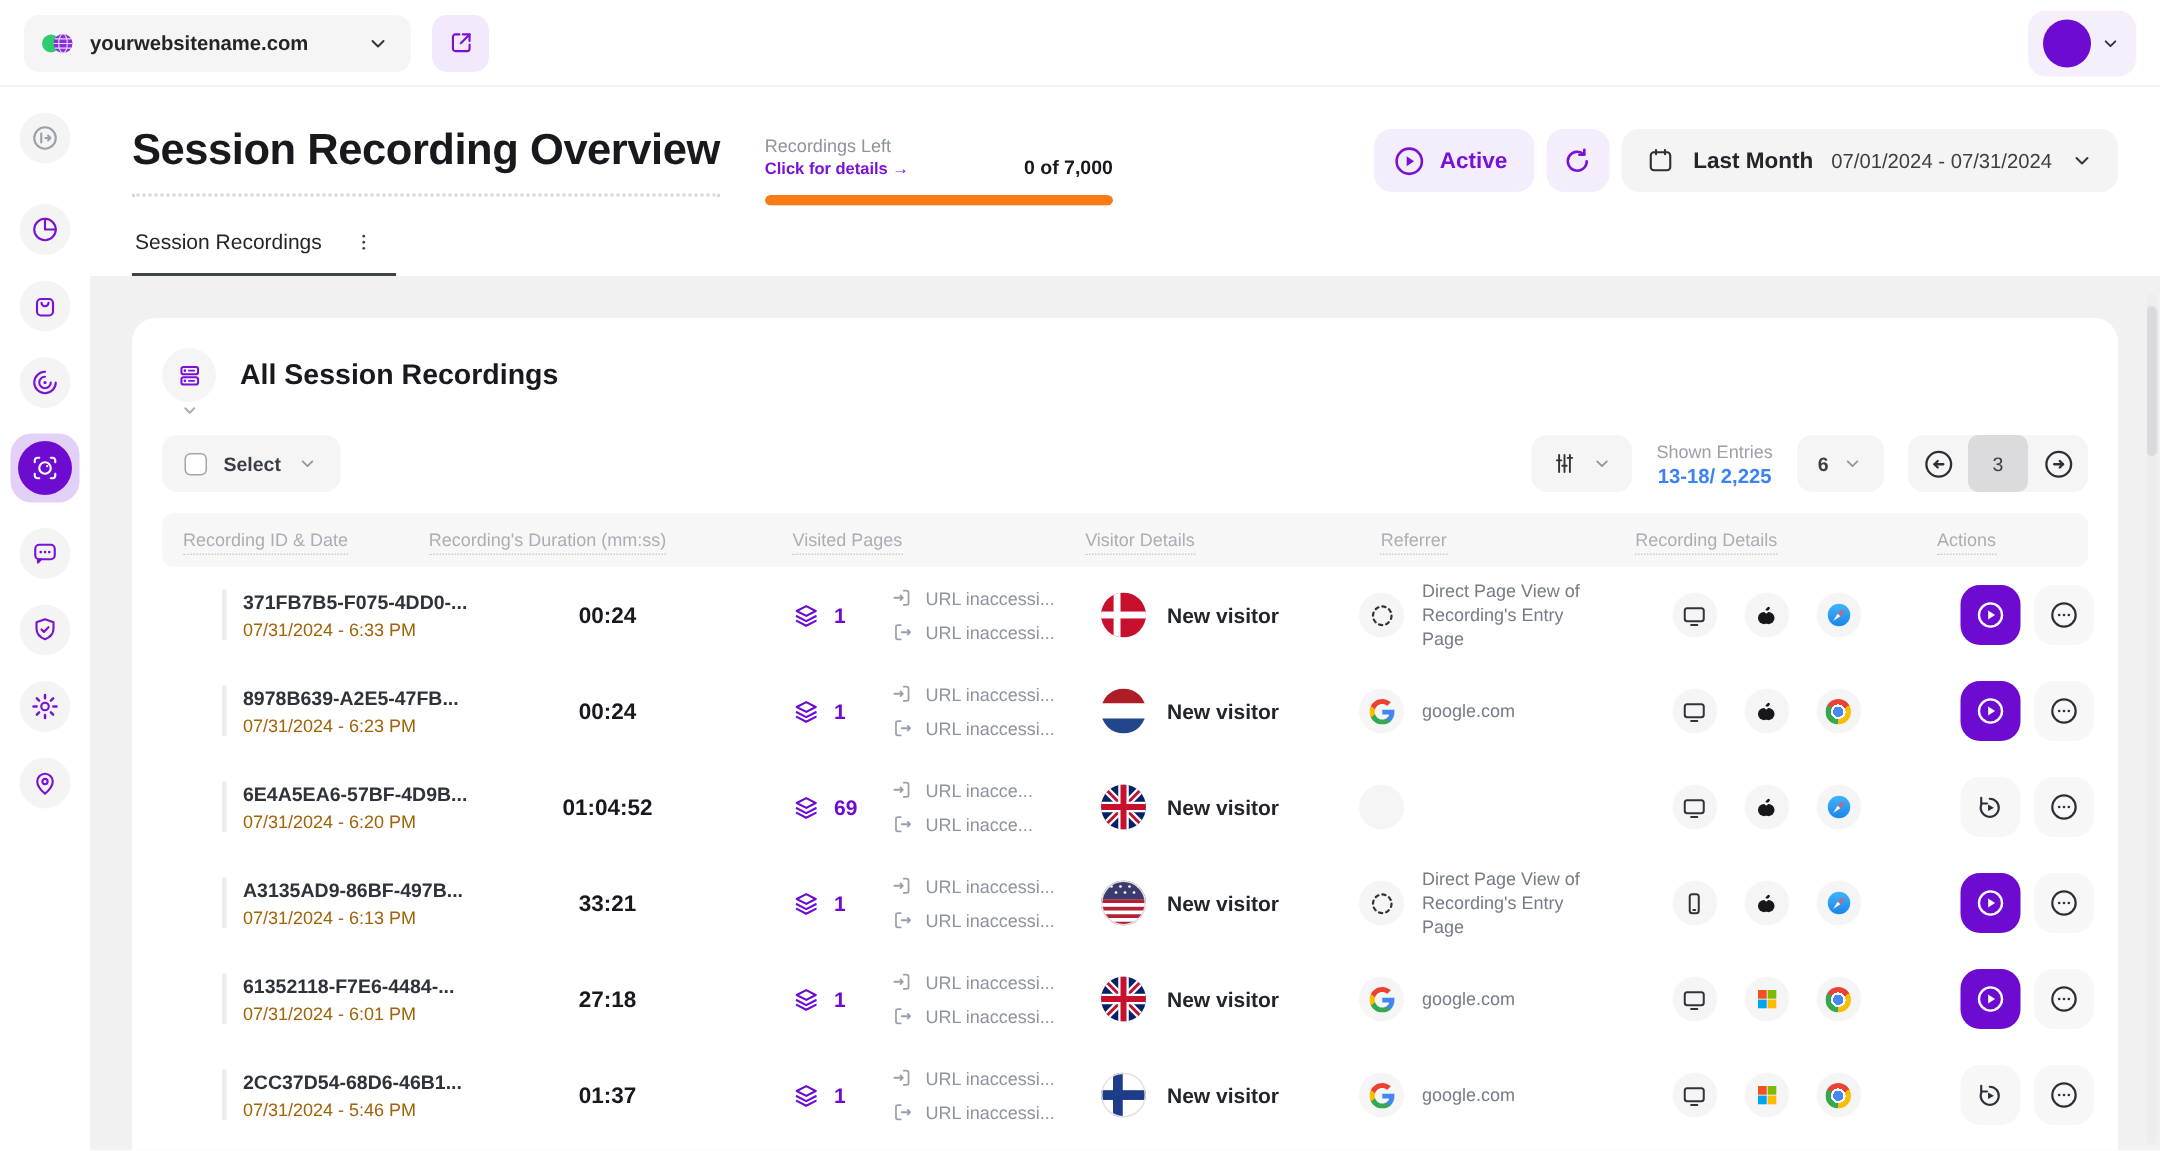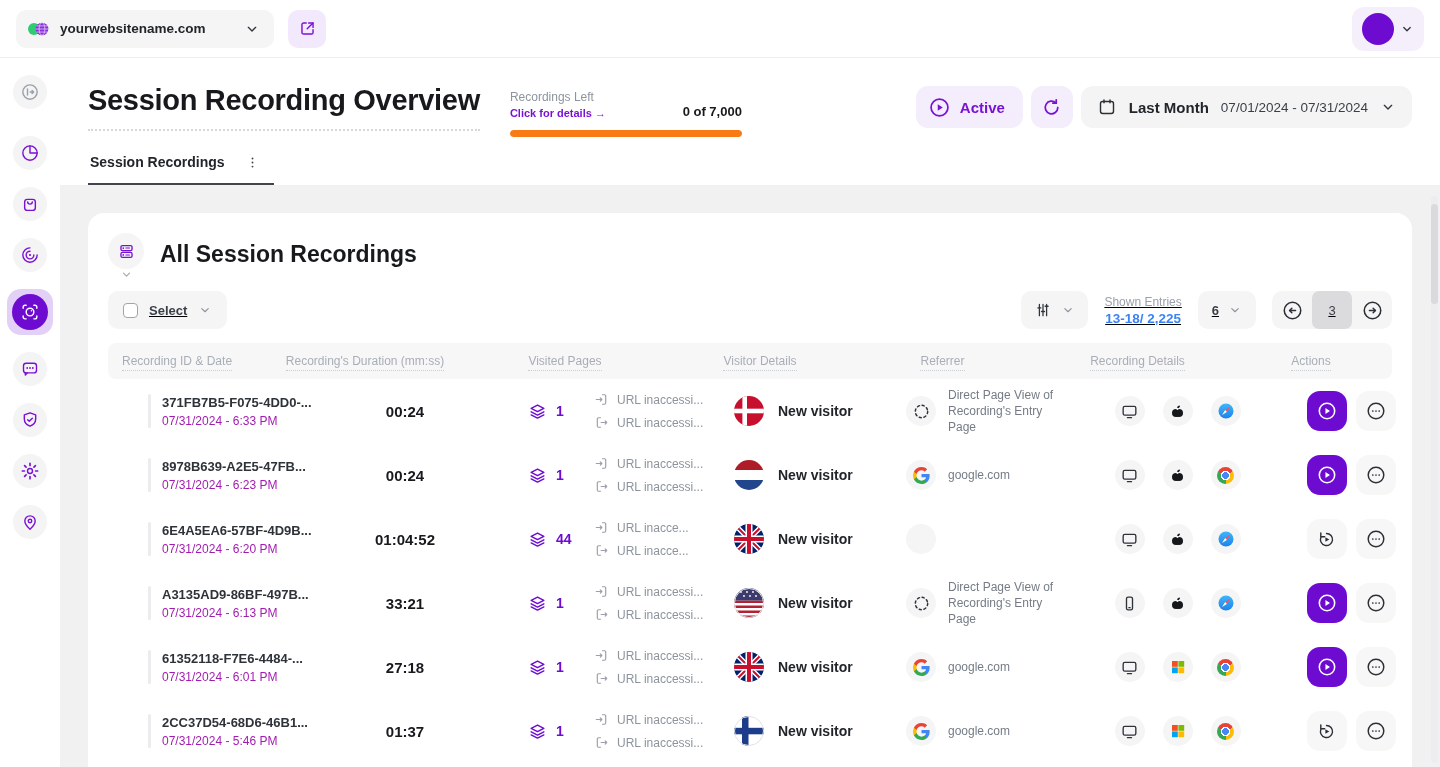--- a/index.html
+++ b/index.html
@@ -43,33 +43,33 @@
   .active-pill { height:42px; border-radius:12px; background:#F4EDFC; border:none; display:flex; align-items:center; gap:9px; padding:0 18px 0 12px; color:#7A12D6; }
   .active-label { font-size:15px; font-weight:700; color:#7A12D6; }
   .refresh-btn { width:42px; height:42px; border-radius:12px; background:#F4EDFC; border:none; display:flex; align-items:center; justify-content:center; color:#7A12D6; }
   .date-pill { height:42px; border-radius:12px; background:#F4F4F5; display:flex; align-items:center; gap:12px; padding:0 16px; cursor:pointer; }
   .date-preset { font-size:15px; font-weight:700; color:#22262B; }
   .date-range { font-size:13.5px; color:#3A3F47; }
 
   
   .tabbar { padding:0 28px; margin-top:16px; }
   .tab { display:inline-flex; align-items:center; gap:20px; padding:0 14px 13px 2px; border-bottom:2px solid #40454D; cursor:pointer; }
-  .tab-label { font-size:14px; font-weight:700; color:#22262B; }
+  .tab-label { font-size:14px; font-weight:400; color:#22262B; }
   .kebab { color:#40454D; display:flex; }
 
   
   .workspace { flex:1; background:#F1F1F2; padding:28px 28px 0 28px; overflow:hidden; }
   .card { background:#fff; border-radius:16px; padding:20px; height:600px; }
   .card-head { display:flex; align-items:flex-start; gap:16px; }
   .card-icon-wrap { display:flex; flex-direction:column; align-items:center; }
   .card-icon { width:36px; height:36px; border-radius:50%; background:#F5F5F6; display:flex; align-items:center; justify-content:center; color:#7A12D6; }
   .card-chev { color:#A8ADB4; display:flex; margin-top:-1px; }
-  .card-title { font-size:23px; font-weight:700; color:#17191D; padding-top:8px; }
-
-  .ctrl-row { display:flex; align-items:center; margin-top:10px;text-decoration:underline; }
+  .card-title { font-size:19px; font-weight:700; color:#17191D; padding-top:8px; }
+
+  .ctrl-row { display:flex; align-items:center; margin-top:10px; }
   .select-pill { height:38px; border-radius:10px; background:#F5F5F6; border:none; display:flex; align-items:center; gap:11px; padding:0 15px; }
   .checkbox { width:15px; height:15px; border:1.5px solid #9FA5AD; border-radius:4px; background:#fff; }
   .select-label { font-size:13px; font-weight:700; color:#3A3F47; }
   .chev-sm { color:#8D949D; display:flex; }
   .right-ctrls { margin-left:auto; display:flex; align-items:center; gap:16px; }
   .filter-pill { height:38px; border-radius:10px; background:#F5F5F6; border:none; display:flex; align-items:center; gap:9px; padding:0 13px; color:#2F343B; }
   .shown { text-align:center; }
   .shown-label { font-size:12px; color:#9AA1AA; }
   .shown-value { font-size:13.5px; font-weight:700; color:#3b82f6; margin-top:2px; }
   .perpage-pill { height:38px; border-radius:10px; background:#F5F5F6; border:none; display:flex; align-items:center; gap:9px; padding:0 14px; }
@@ -82,21 +82,21 @@
   .thead, .trow { display:grid; grid-template-columns:172px 170px 230px 160px 205px 185px 162px; align-items:center; }
   .thead { margin-top:14px; background:#F7F7F8; border-radius:8px; height:36px; }
   .hcell { font-size:12px; color:#A9AEB6; text-align:center; }
   .hcell:first-child { text-align:left; padding-left:14px; }
   .hcell span { border-bottom:1px dotted #C9CDD3; padding-bottom:2px; }
   .trow { height:64px;padding-left:40px; }
 
   .row-id { position:relative; padding-left:14px; }
   .row-handle { position:absolute; left:0; top:50%; transform:translateY(-50%); width:3px; height:34px; border-radius:2px; background:#ECECEE; }
   .rid { font-size:13px; font-weight:700; color:#2E333A; white-space:nowrap; }
-  .rdate { font-size:12px; color:#a21caf; margin-top:4px; }
+  .rdate { font-size:12px; color:#a16207; margin-top:4px; }
   .duration { font-size:15px; font-weight:600; color:#17191D; text-align:center; }
 
   .pages-cell { display:flex; align-items:center; padding-left:38px; }
   .pcount { display:flex; align-items:center; gap:9px; min-width:48px; color:#6E0BD1; }
   .pnum { font-size:14px; font-weight:700; color:#6E0BD1; }
   .urls { margin-left:18px; display:flex; flex-direction:column; gap:8px; }
   .url-line { display:flex; align-items:center; gap:8px; font-size:12px; color:#8D949D; white-space:nowrap; }
   .url-line svg { color:#9AA1AA; flex:none; }
 
   .visitor-cell { display:flex; align-items:center; gap:14px; padding-left:14px; }
@@ -629,21 +629,21 @@
   <div class="duration">01:04:52</div>
   <div class="pages-cell">
     <span class="pcount">
                   <span style="display:flex">
                     <svg width="19" height="19" viewBox="0 0 24 24" fill="none" stroke="currentColor" stroke-width="1.8" stroke-linecap="round" stroke-linejoin="round">
                       <path d="M12 3.9l8 4.1-8 4.1-8-4.1 8-4.1z"></path>
                       <path d="M4 12.4l8 4.1 8-4.1"></path>
                       <path d="M4 16.3l8 4.1 8-4.1"></path>
                     </svg>
                   </span>
-                  <span class="pnum">44</span>
+                  <span class="pnum">69</span>
                 </span>
     <span class="urls">
       <span class="url-line"><span style="display:flex">
                       <svg width="15" height="15" viewBox="0 0 24 24" fill="none" stroke="currentColor" stroke-width="1.9" stroke-linecap="round" stroke-linejoin="round">
                         <path d="M13.6 4.4h3.2a1.9 1.9 0 0 1 1.9 1.9v11.4a1.9 1.9 0 0 1-1.9 1.9h-3.2"></path>
                         <path d="M3.6 12h9m0 0l-2.5-2.5M12.6 12l-2.5 2.5"></path>
                       </svg>
                     </span>URL inacce...</span>
       <span class="url-line"><span style="display:flex">
                       <svg width="15" height="15" viewBox="0 0 24 24" fill="none" stroke="currentColor" stroke-width="1.9" stroke-linecap="round" stroke-linejoin="round">

